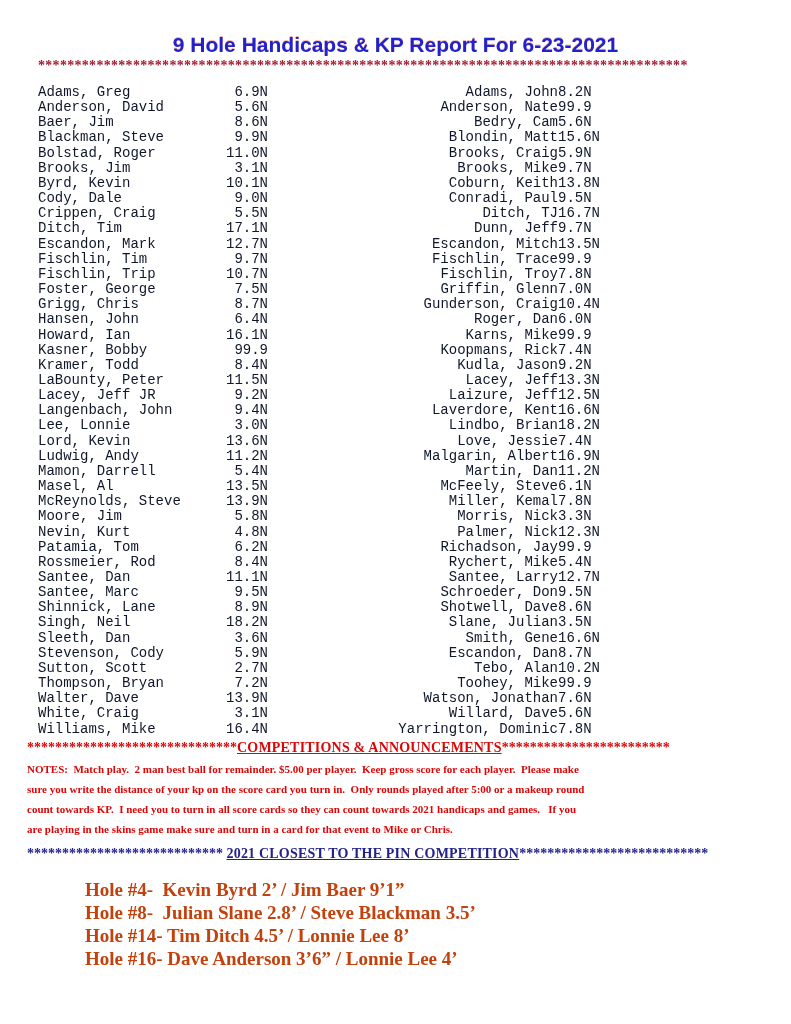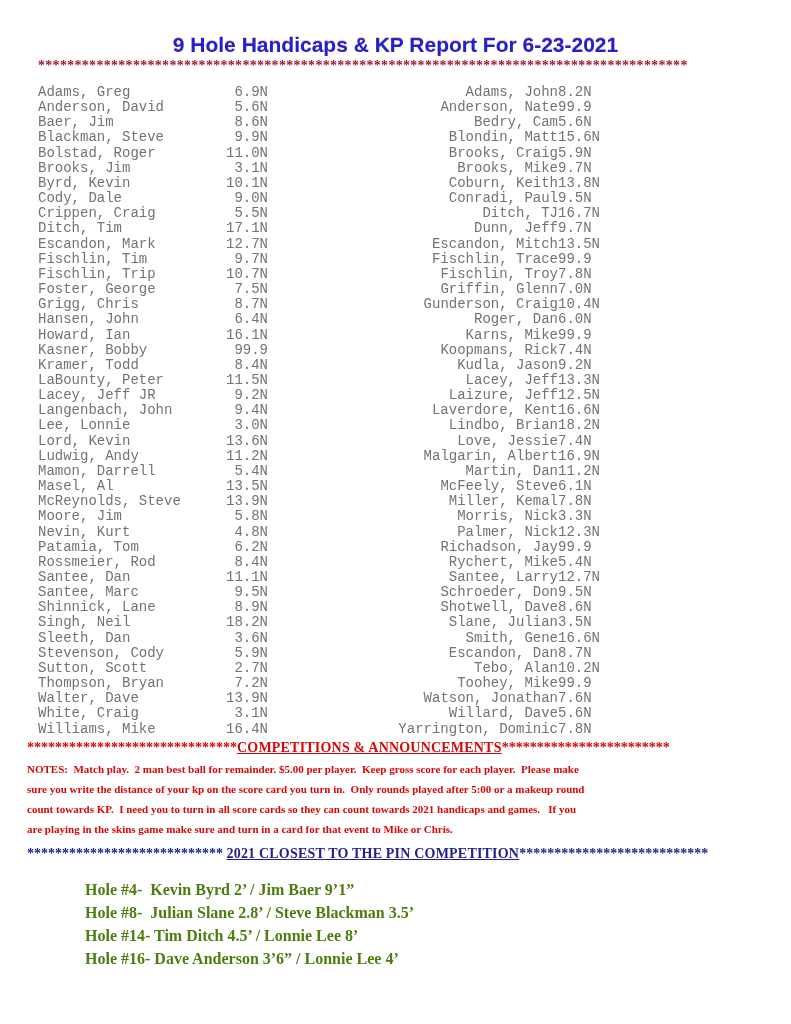--- a/index.html
+++ b/index.html
@@ -14,43 +14,43 @@
     font-size:21px;line-height:24px;color:#2121cd;
     text-shadow:0 -1.5px 0 rgba(225,80,60,.4);
   }
   .top-stars{
     margin:2px 0 0 38px;width:650px;overflow:hidden;white-space:nowrap;
     color:#a01931;font-weight:bold;font-size:14px;line-height:14px;letter-spacing:.3px;
   }
   .roster{
     margin:12px 0 0 38px;
     font-family:"Liberation Mono","DejaVu Sans Mono", monospace;
-    font-size:14px;line-height:15.16px;color:#737373;
+    font-size:14px;line-height:15.16px;color:#0f172a;
   }
   .roster-row{display:flex;}
   .rname {width:186px;white-space:pre;overflow:hidden;}
   .rval  {width:44px;text-align:right;white-space:pre;}
   .rname2{margin-left:104px;width:186px;white-space:pre;overflow:hidden;text-align:right;}
   .rval2 {width:60px;text-align:left;white-space:pre;}
   .sep-line{
     margin:3px 0 0 27px;width:740px;display:flex;align-items:baseline;
     font-weight:bold;white-space:pre;overflow:hidden;
   }
   .sep-line .stars{font-size:14px;white-space:pre;}
   .sep-line .hdr{font-size:14px;text-decoration:underline;letter-spacing:.2px;white-space:pre;}
   .comp{color:#d90808;}
   .ctp{color:#22228c;margin-top:7px;}
   .notes{
     margin:3px 0 0 27px;color:#d90808;font-weight:bold;
     font-size:11px;line-height:20px;
   }
   .notes div{white-space:pre;}
   .holes{
-    margin:16px 0 0 85px;color:#4d7c0f;font-weight:bold;
-    font-size:16px;line-height:23px;
+    margin:16px 0 0 85px;color:#c2410c;font-weight:bold;
+    font-size:19px;line-height:23px;
   }
   .holes div{white-space:pre;}
 </style>
 </head>
 <body>
 
 <div class="page">
 
   <div class="title">9 Hole Handicaps &amp; KP Report For 6-23-2021</div>
 

